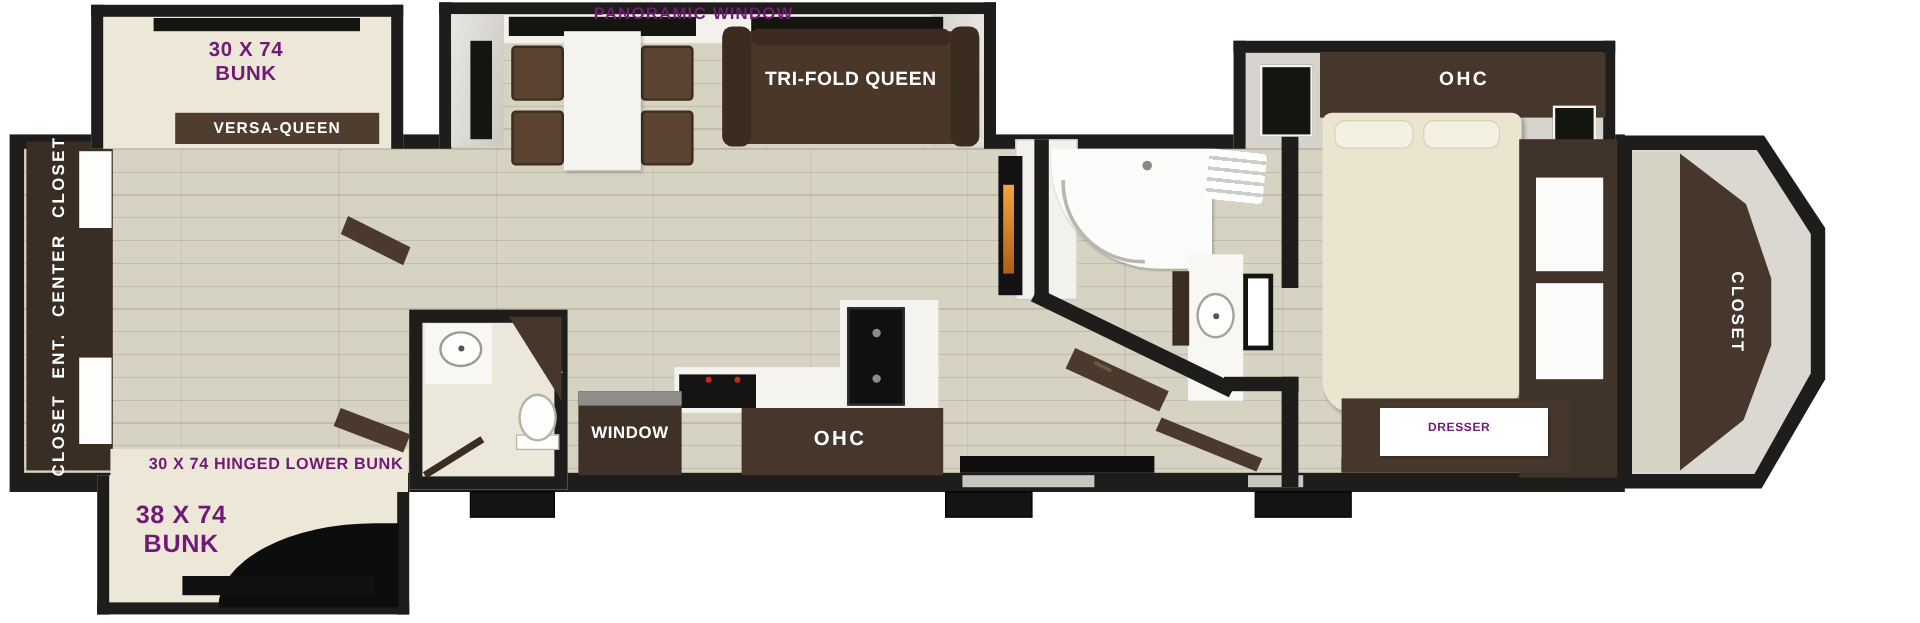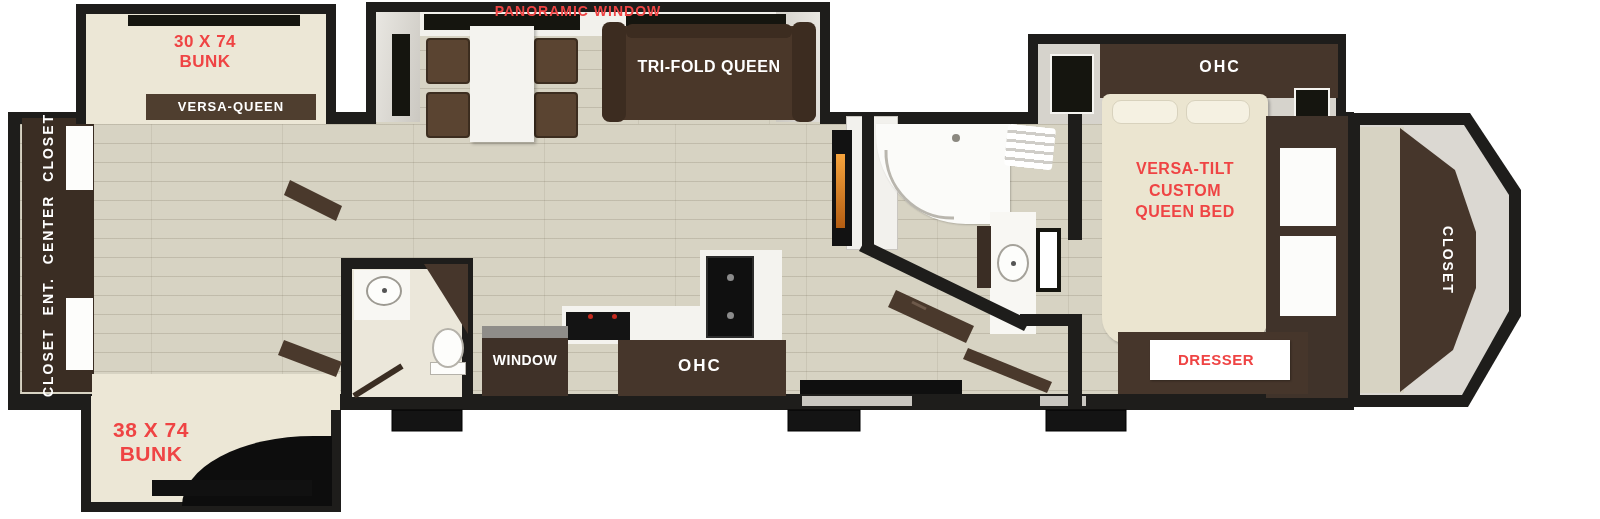--- a/index.html
+++ b/index.html
@@ -6,21 +6,21 @@
   #plan{position:relative;width:1600px;height:519px;background:#ffffff;overflow:hidden;
         font-family:"Liberation Sans",sans-serif;}
   .abs{position:absolute;box-sizing:border-box;}
   .wall{background:#1e1d1b;}
   .floor{background-color:#d7d3c3;
      background-image:repeating-linear-gradient(180deg,rgba(90,80,60,.18) 0 1px,transparent 1px 19px),
                       repeating-linear-gradient(90deg,rgba(90,80,60,.10) 0 1px,transparent 1px 131px);}
   .cream{background:#ece7d6;}
   .brown{background:#46362b;}
   .dbrown{background:#3a2d23;}
-  .lbl{position:absolute;font-weight:bold;color:#ef4444;white-space:pre-line;
+  .lbl{position:absolute;font-weight:bold;color:#701a75;white-space:pre-line;
        text-align:center;line-height:1.16;letter-spacing:.5px;}
   .lbl.w{color:#ffffff;}
   .slide{position:absolute;box-sizing:border-box;border:10px solid #1e1d1b;}
   .win{position:absolute;background:#15150f;border:2px solid #f5f4f0;box-sizing:border-box;}
   svg{position:absolute;left:0;top:0;}
 </style>
 </head>
 <body>
 
 <div id="plan">
@@ -39,20 +39,21 @@
   <div class="lbl" style="left:130px;top:32px;width:150px;font-size:17px;">30 X 74
 BUNK</div>
   <div class="abs" style="left:146px;top:94px;width:170px;height:26px;background:#4f3e2f;"></div>
   <div class="lbl w" style="left:146px;top:99px;width:170px;font-size:13px;letter-spacing:1px;">VERSA-QUEEN</div>
 
   <div class="slide cream" style="left:81px;top:396px;width:260px;height:116px;border-top:none;"></div>
   <div class="abs cream" style="left:92px;top:374px;width:248px;height:36px;"></div>
   <div class="abs" style="left:182px;top:436px;width:150px;height:70px;background:#0d0d0d;
               border-top-left-radius:150px 80px;"></div>
   <div class="abs" style="left:152px;top:480px;width:160px;height:16px;background:#111;"></div>
+  <div class="lbl" style="left:110px;top:379px;width:240px;font-size:13.5px;">30 X 74 HINGED LOWER BUNK</div>
   <div class="lbl" style="left:96px;top:418px;width:110px;font-size:21px;">38 X 74
 BUNK</div>
 
   <div class="slide floor" style="left:366px;top:2px;width:464px;height:122px;border-bottom:none;"></div>
   <div class="abs" style="left:376px;top:12px;width:444px;height:24px;background:#f2f1ec;"></div>
   <div class="abs" style="left:376px;top:12px;width:44px;height:110px;background:linear-gradient(100deg,#e9e7e2,#cbc8c1);"></div>
   <div class="abs" style="left:776px;top:12px;width:44px;height:110px;background:linear-gradient(260deg,#e9e7e2,#cbc8c1);"></div>
   <div class="abs" style="left:424px;top:14px;width:156px;height:16px;background:#15150f;"></div>
   <div class="abs" style="left:626px;top:14px;width:160px;height:16px;background:#15150f;"></div>
   <div class="abs" style="left:392px;top:34px;width:18px;height:82px;background:#15150f;"></div>
@@ -105,29 +106,26 @@
   <div class="slide" style="left:1028px;top:34px;width:318px;height:90px;border-bottom:none;background:#d6d3cc;"></div>
   <div class="abs brown" style="left:1100px;top:44px;width:238px;height:54px;"></div>
   <div class="lbl w" style="left:1160px;top:58px;width:120px;font-size:16px;letter-spacing:2px;">OHC</div>
   <div class="win" style="left:1050px;top:54px;width:44px;height:60px;"></div>
   <div class="win" style="left:1294px;top:88px;width:36px;height:46px;"></div>
 
   <div class="abs" style="left:1102px;top:94px;width:166px;height:250px;background:#ebe5d0;
               border-radius:8px 8px 26px 26px;box-shadow:2px 2px 3px rgba(0,0,0,.25);"></div>
   <div class="abs" style="left:1112px;top:100px;width:66px;height:24px;background:#f5f1e2;border:1px solid #d8d2bd;border-radius:9px;"></div>
   <div class="abs" style="left:1186px;top:100px;width:64px;height:24px;background:#f5f1e2;border:1px solid #d8d2bd;border-radius:9px;"></div>
-  <div class="lbl" style="left:1102px;top:158px;width:166px;font-size:16px;line-height:1.35;">VERSA-TILT
-CUSTOM
-QUEEN BED</div>
   <div class="abs" style="left:1266px;top:116px;width:82px;height:282px;background:#40332a;"></div>
   <div class="abs" style="left:1280px;top:148px;width:56px;height:78px;background:#fcfcfa;"></div>
   <div class="abs" style="left:1280px;top:236px;width:56px;height:80px;background:#fcfcfa;"></div>
   <div class="abs brown" style="left:1118px;top:332px;width:190px;height:62px;"></div>
   <div class="abs" style="left:1150px;top:340px;width:140px;height:40px;background:#ffffff;box-shadow:1px 1px 2px rgba(0,0,0,.3);"></div>
-  <div class="lbl" style="left:1150px;top:351px;width:132px;font-size:15px;">DRESSER</div>
+  <div class="lbl" style="left:1150px;top:351px;width:132px;font-size:10px;">DRESSER</div>
 
   <div class="abs" style="left:876px;top:124px;width:134px;height:100px;background:#fbfbf9;
               border-bottom-left-radius:90px;box-shadow:1px 1px 2px rgba(0,0,0,.2);"></div>
   <div class="abs" style="left:952px;top:134px;width:8px;height:8px;background:#8b8880;border-radius:50%;"></div>
   <div class="abs" style="left:1006px;top:126px;width:48px;height:42px;border-radius:4px;transform:rotate(6deg);
               background:repeating-linear-gradient(180deg,#ffffff 0 6px,#cfcdc8 6px 9px);"></div>
   <div class="abs" style="left:990px;top:212px;width:46px;height:122px;background:#f8f7f3;"></div>
   <div class="abs" style="left:997px;top:244px;width:32px;height:38px;background:#fdfdfb;border:2px solid #a5a29a;border-radius:50%;"></div>
   <div class="abs" style="left:1011px;top:261px;width:5px;height:5px;background:#555;border-radius:50%;"></div>
   <div class="abs" style="left:977px;top:226px;width:14px;height:62px;background:#3a2d24;"></div>

